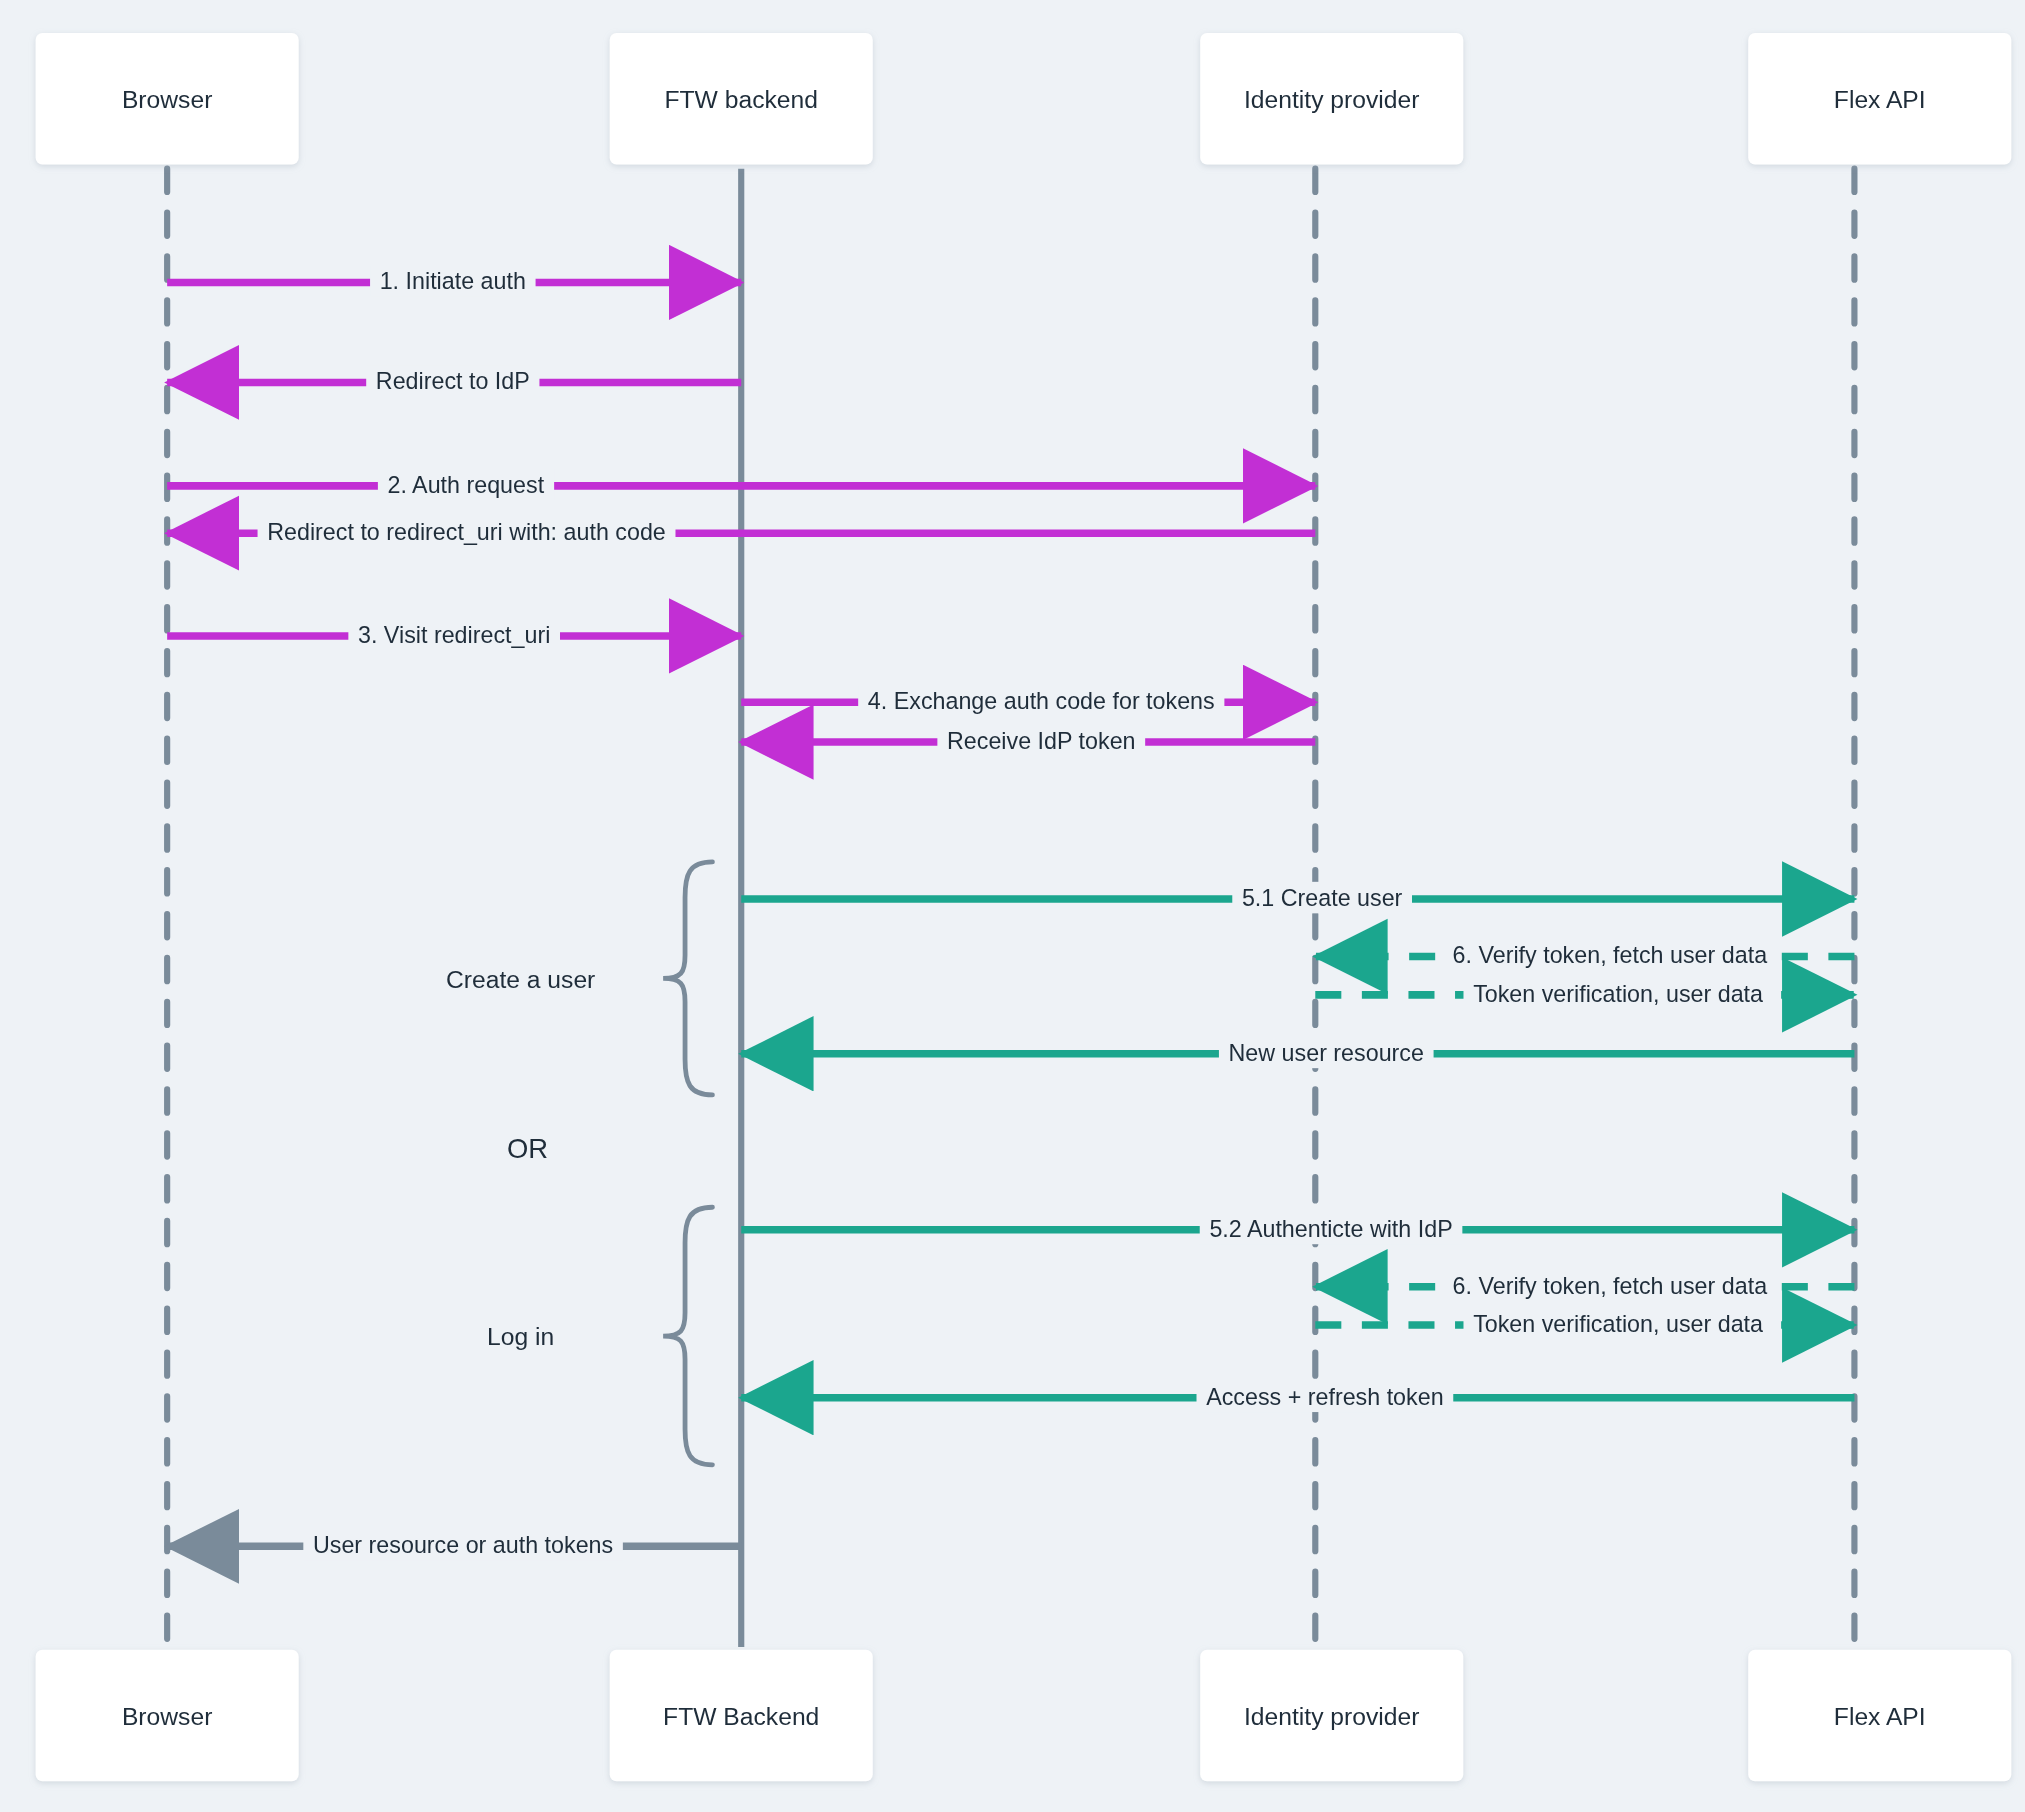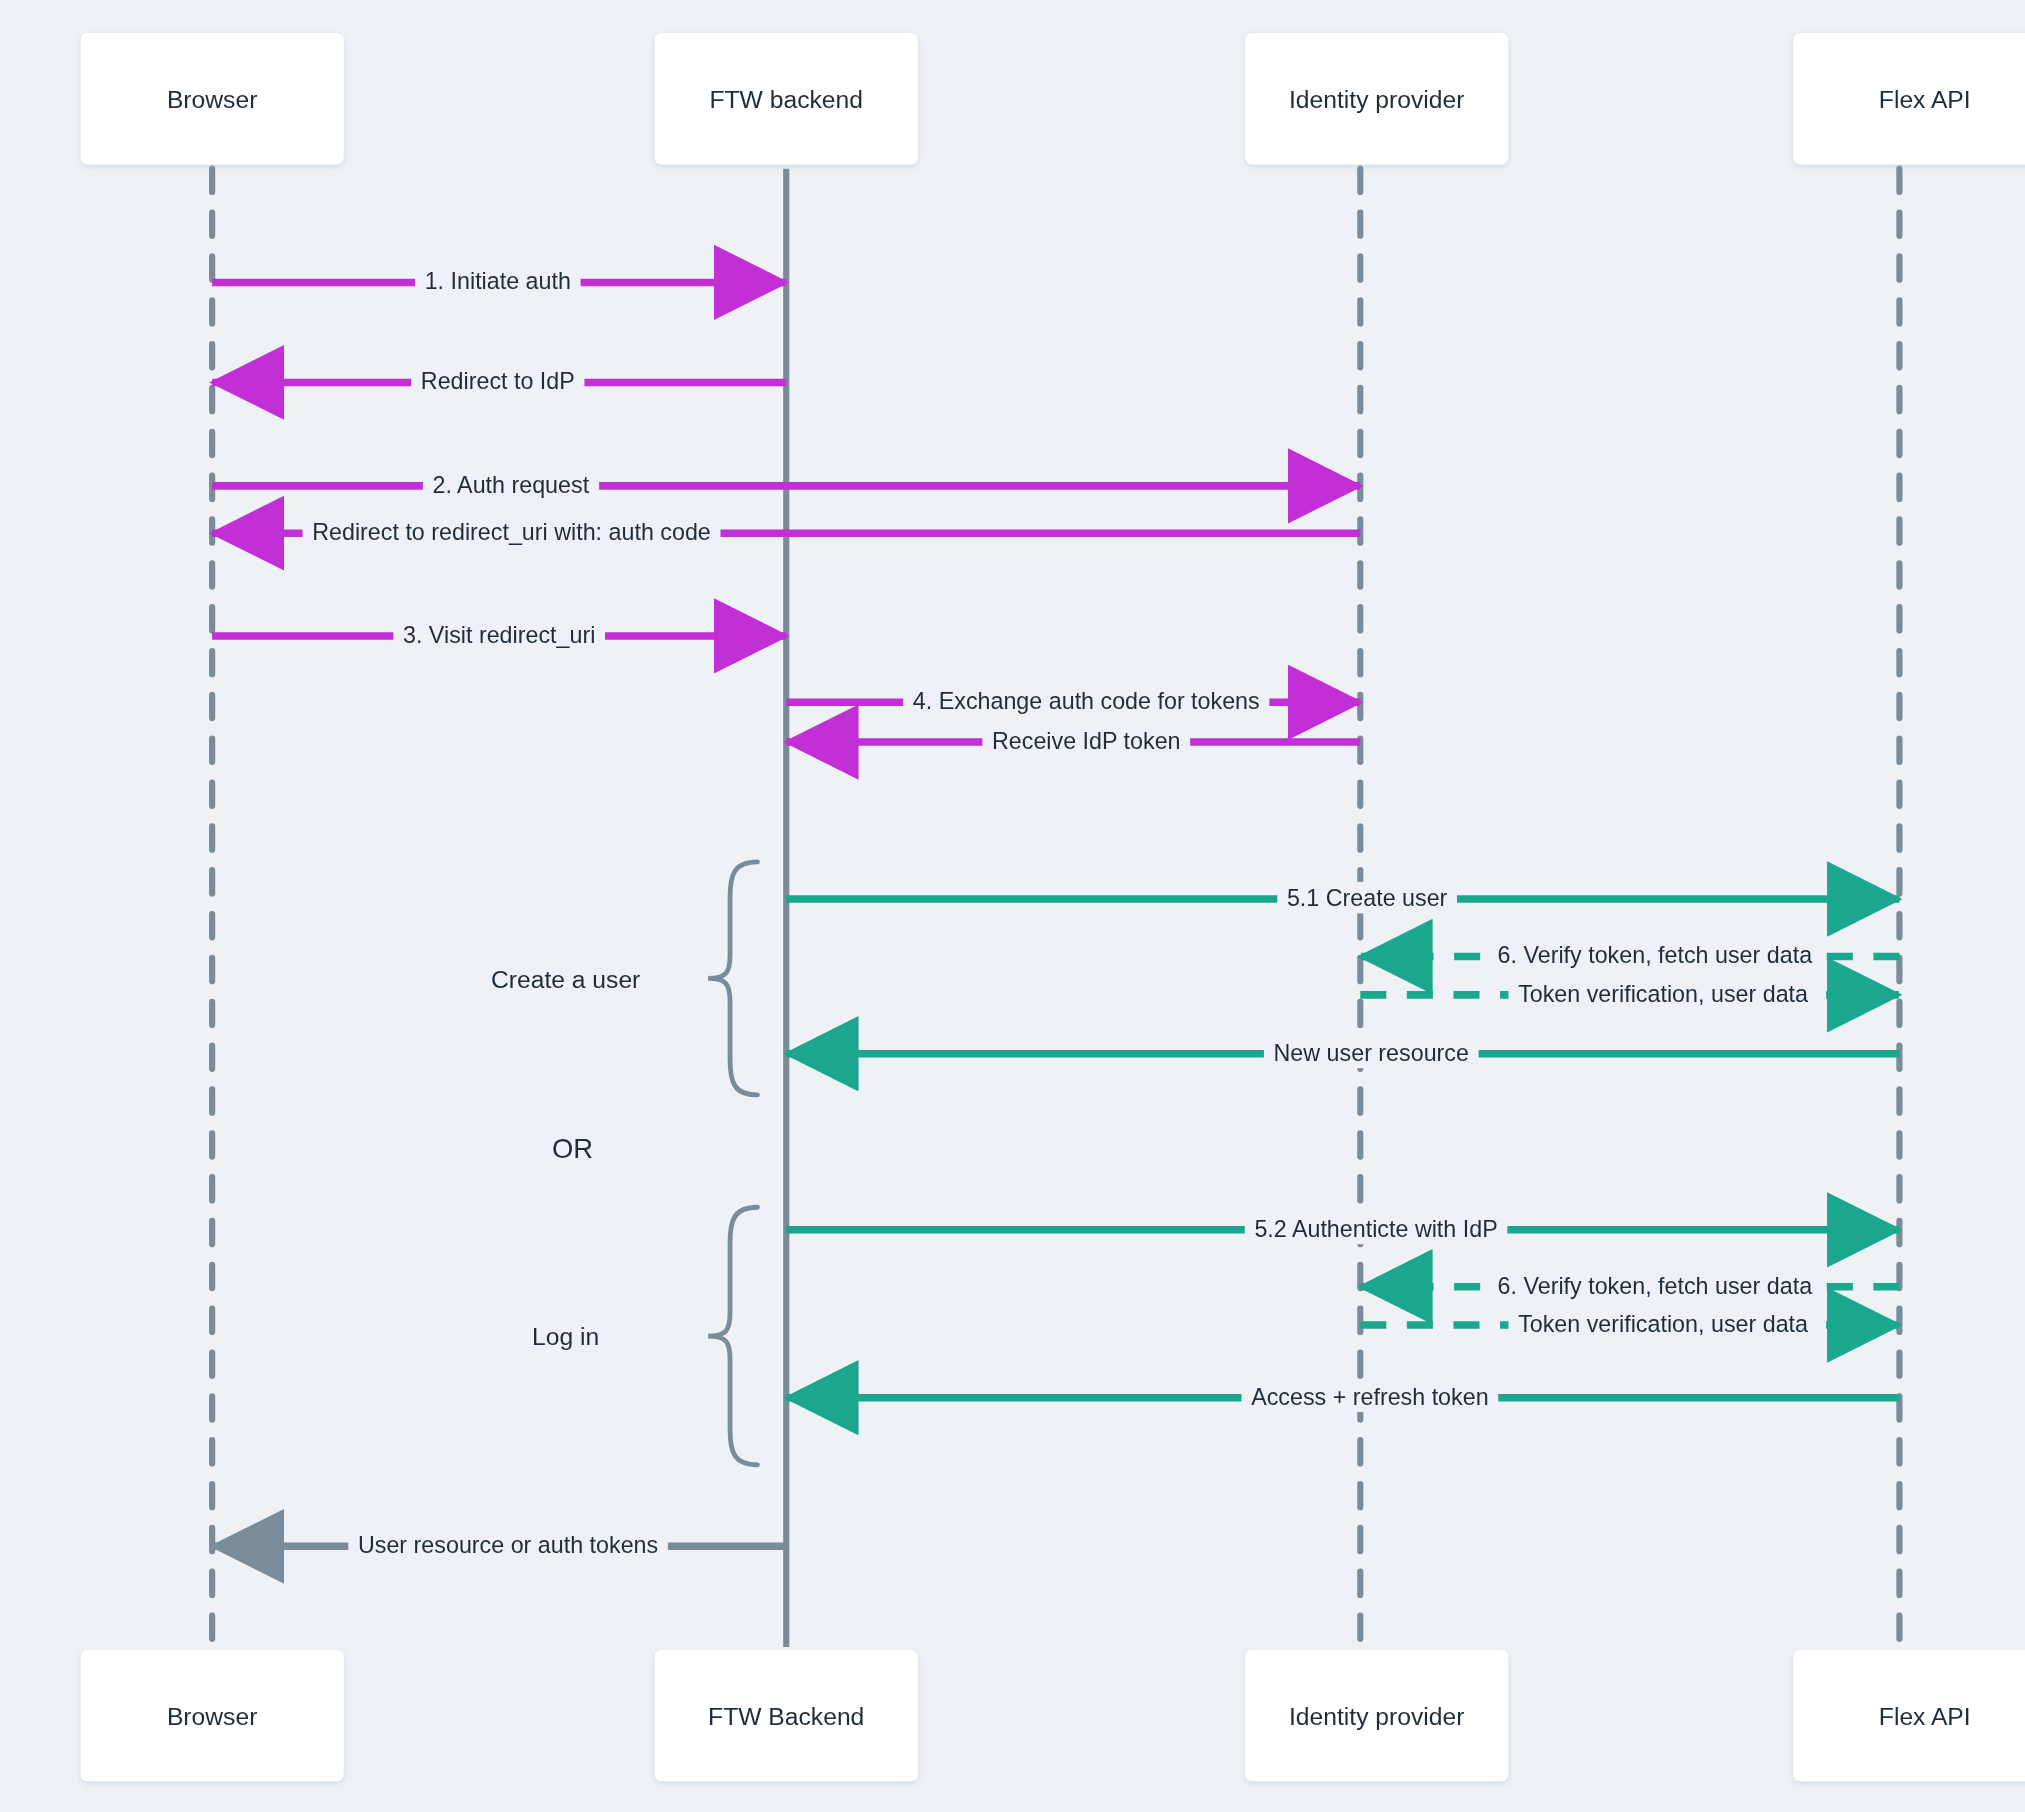--- a/index.html
+++ b/index.html
@@ -3,21 +3,21 @@
 <meta charset="utf-8">
 <style>
   html,body{margin:0;padding:0;}
   body{
     width:2025px;height:1813px;
     background:#eef2f6;
     font-family:"Liberation Sans", sans-serif;
     color:#1f2d3a;
     overflow:hidden;
   }
-  #stage{position:relative;width:1706px;height:1813px;margin-left:45px;}
+  #stage{position:relative;width:1706px;height:1813px;}
   svg#diagram{position:absolute;left:0;top:0;width:2025px;height:1813px;display:block;}
   .pbox-label{
     font-family:"Liberation Sans", sans-serif;
     font-size:36px;
     fill:#1f2d3a;
     text-anchor:middle;
     dominant-baseline:middle;
   }
   .msg-label{
     font-family:"Liberation Sans", sans-serif;

